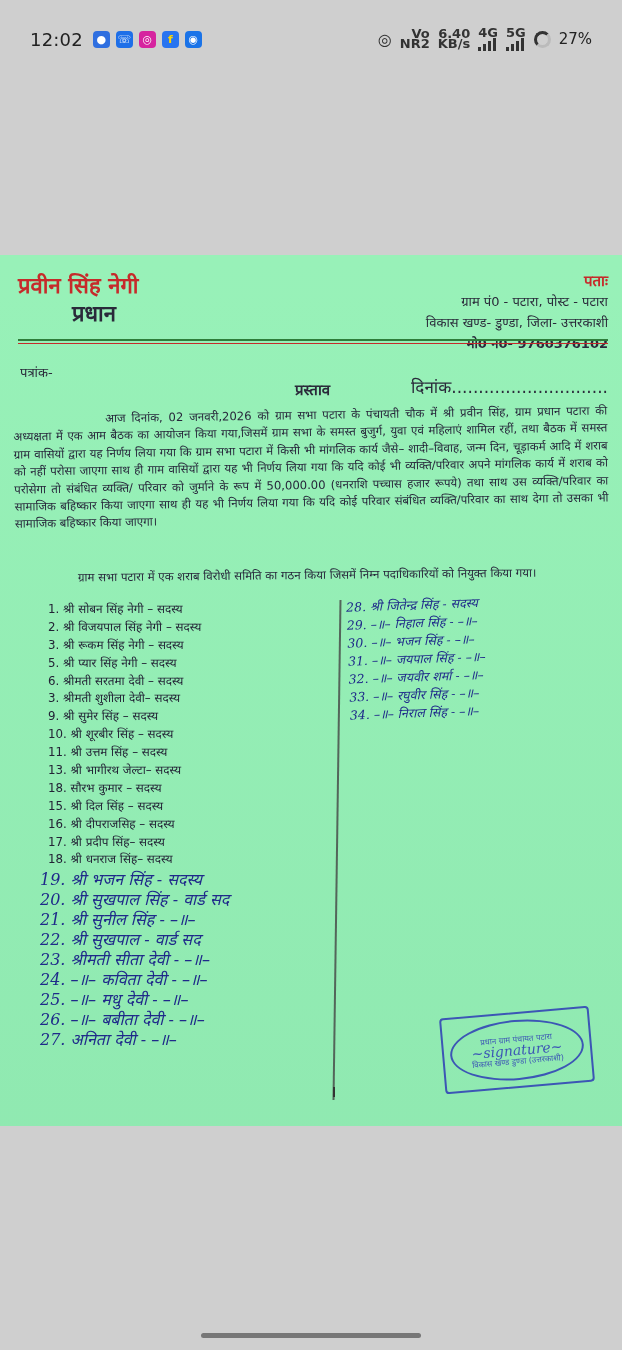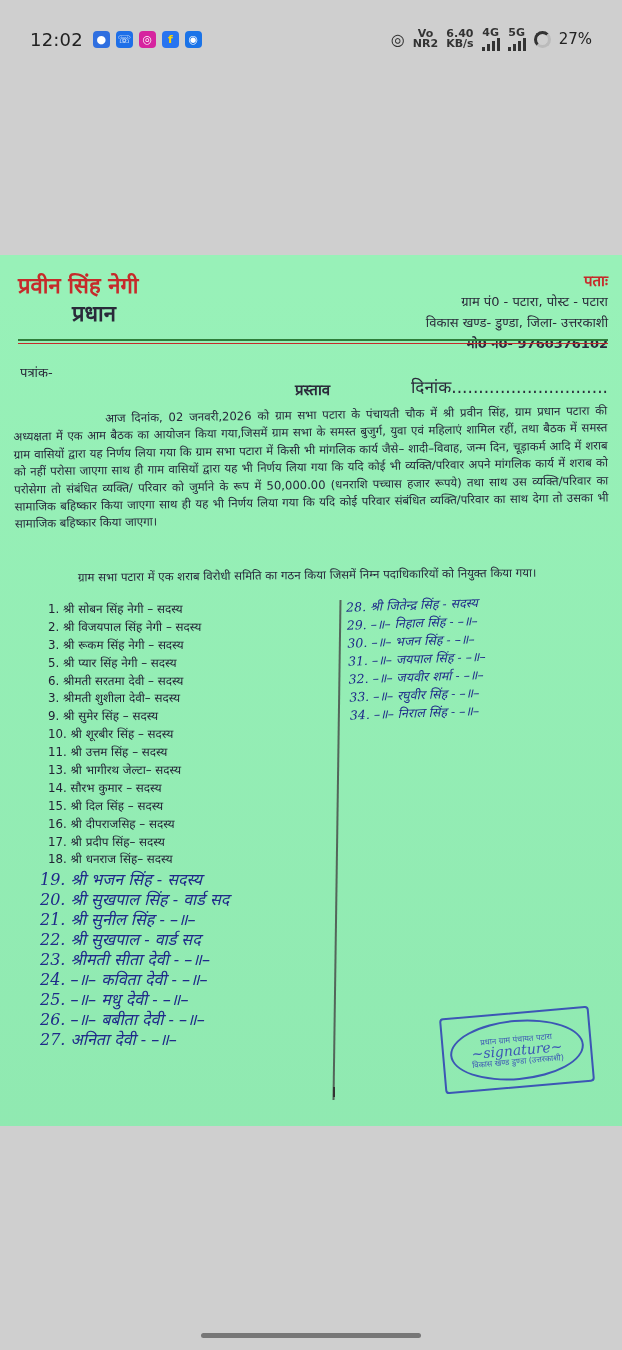--- a/index.html
+++ b/index.html
@@ -15,21 +15,21 @@
     display: flex; align-items: center; padding: 0 30px;
     color: #222;
   }
   .status-time { font-size: 18px; font-weight: 500; letter-spacing: 0.2px; }
   .notif-icons { display: flex; gap: 6px; margin-left: 10px; align-items: center; }
   .notif-icon {
     width: 17px; height: 17px; border-radius: 4px; display: flex;
     align-items: center; justify-content: center; font-size: 11px; color: #fff; font-weight: bold;
   }
   .status-right { margin-left: auto; display: flex; align-items: center; gap: 8px; font-size: 11px; color: #333; }
-  .sr-small { display: flex; flex-direction: column; line-height: 10px; font-size: 11px; font-weight: bold; text-align: center; }
+  .sr-small { display: flex; flex-direction: column; line-height: 10px; font-size: 13px; font-weight: bold; text-align: right; }
   .signal { display: flex; align-items: flex-end; gap: 2px; height: 13px; }
   .signal span { width: 3px; background: #333; display: block; }
   .battery-ring {
     width: 17px; height: 17px; border-radius: 50%;
     border: 3px solid #333; border-right-color: #bbb; border-bottom-color: #bbb;
   }
   .battery-text { font-size: 15px; color: #222; }
 
   
   .doc {
@@ -151,21 +151,21 @@
     <div class="item">1. श्री सोबन सिंह नेगी – सदस्य</div>
     <div class="item">2. श्री विजयपाल सिंह नेगी – सदस्य</div>
     <div class="item">3. श्री रूकम सिंह नेगी – सदस्य</div>
     <div class="item">5. श्री प्यार सिंह नेगी – सदस्य</div>
     <div class="item">6. श्रीमती सरतमा देवी – सदस्य</div>
     <div class="item">3. श्रीमती शुशीला देवी– सदस्य</div>
     <div class="item">9. श्री सुमेर सिंह – सदस्य</div>
     <div class="item">10. श्री शूरबीर सिंह – सदस्य</div>
     <div class="item">11. श्री उत्तम सिंह – सदस्य</div>
     <div class="item">13. श्री भागीरथ जेल्टा– सदस्य</div>
-    <div class="item">14. सौरभ कुमार – सदस्य</div>
+    <div class="item">18. सौरभ कुमार – सदस्य</div>
     <div class="item">15. श्री दिल सिंह – सदस्य</div>
     <div class="item">16. श्री दीपराजसिह – सदस्य</div>
     <div class="item">17. श्री प्रदीप सिंह– सदस्य</div>
     <div class="item">18. श्री धनराज सिंह– सदस्य</div>
     <div class="hw" style="margin-left:-8px">19. श्री भजन सिंह - सदस्य</div>
     <div class="hw" style="margin-left:-8px">20. श्री सुखपाल सिंह - वार्ड सद</div>
     <div class="hw" style="margin-left:-8px">21. श्री सुनील सिंह - –॥–</div>
     <div class="hw" style="margin-left:-8px">22. श्री सुखपाल - वार्ड सद</div>
     <div class="hw" style="margin-left:-8px">23. श्रीमती सीता देवी - –॥–</div>
     <div class="hw" style="margin-left:-8px">24. –॥– कविता देवी - –॥–</div>

